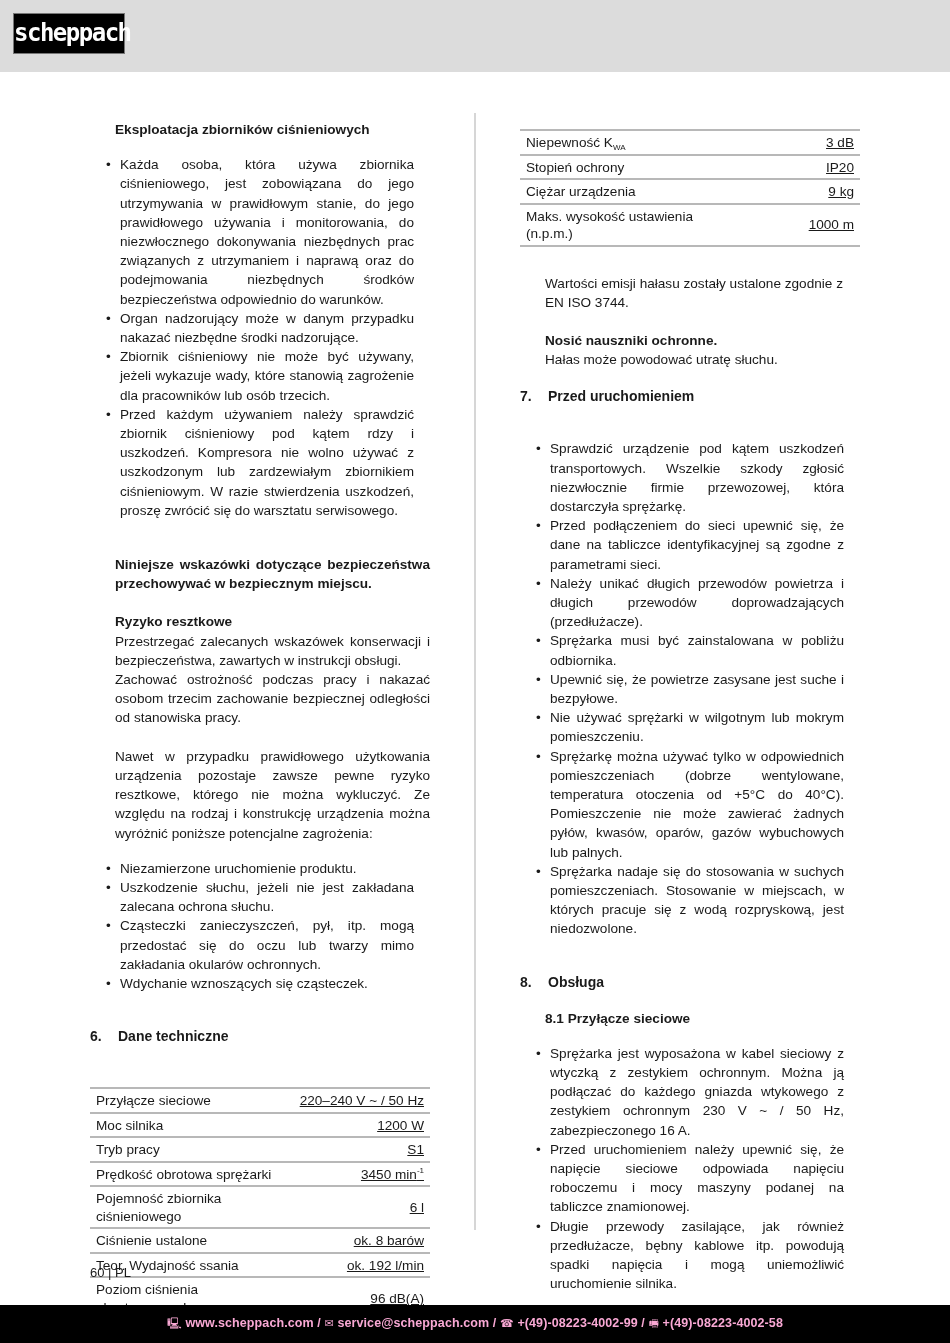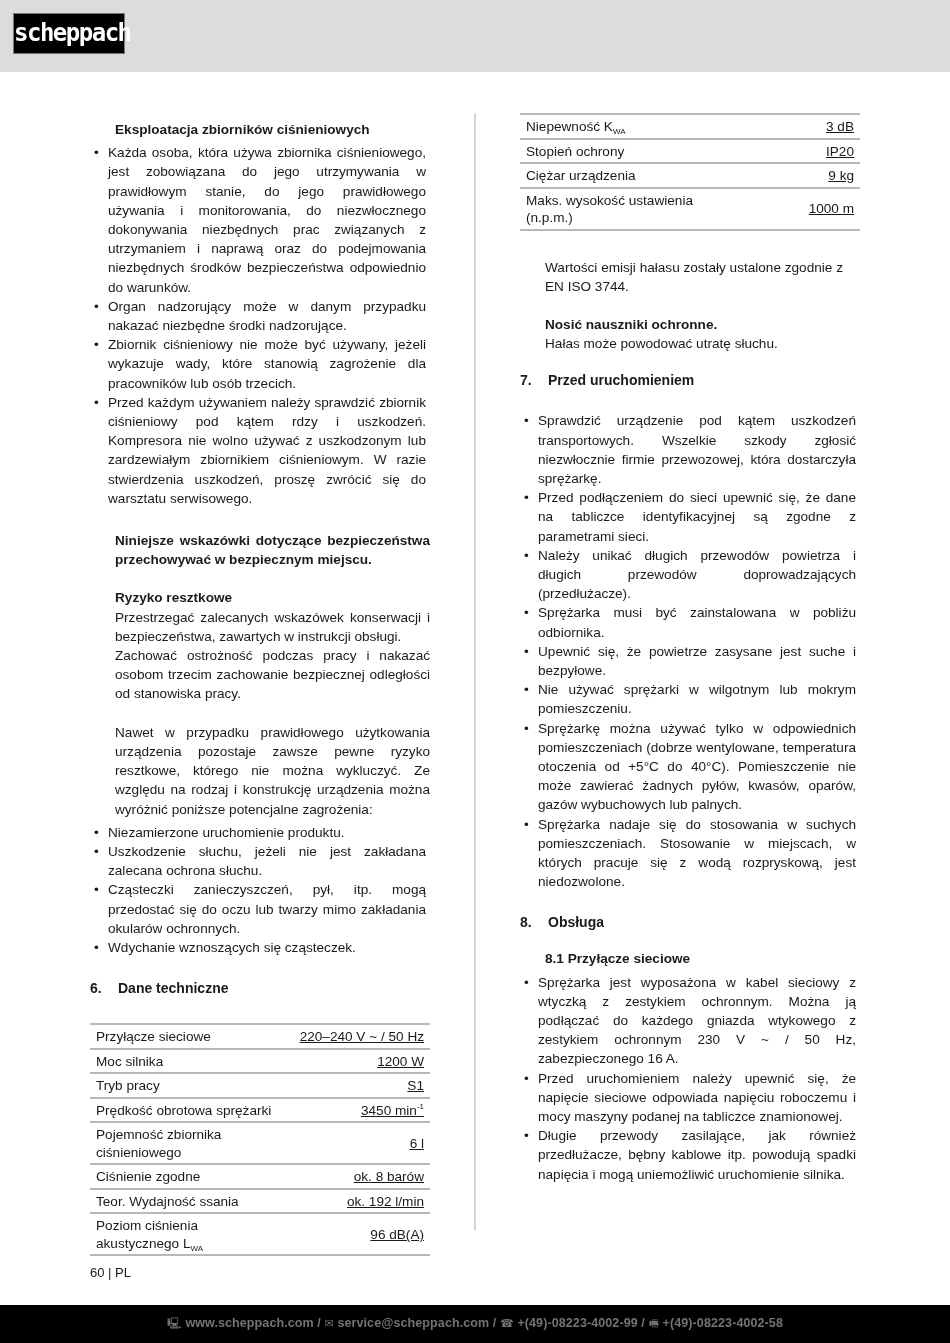--- a/index.html
+++ b/index.html
@@ -23,45 +23,45 @@
     position: absolute; top: 120px; font-size: 13.6px; line-height: 19.2px;
   }
   .col-left { left: 90px; width: 340px; }
   .col-right { left: 520px; width: 340px; top: 113px; }
   .divider {
     position: absolute; left: 474px; top: 113px; width: 2px; height: 1117px;
     background: #d6d6d6;
   }
   p { margin: 0; text-align: justify; padding-left: 25px; }
   .bold { font-weight: bold; }
-  ul { list-style: none; margin: 4px; padding: 0; }
+  ul { list-style: none; margin: 16px; padding: 0; }
   ul li { position: relative; padding-left: 14px; text-align: justify; }
   ul li::before { content: "•"; position: absolute; left: 0; top: 0; }
   .gap { height: 19px; }
   h2 {
     margin: 0; font-size: 14px; font-weight: bold; line-height: 26px;
   }
   h2 .num { display: inline-block; width: 28px; }
   table.spec {
-    width: 100%; border-collapse: collapse; font-size: 13.6px; line-height: 17.5px;
+    width: 100%; border-collapse: collapse; font-size: 13.6px; line-height: 17.5px; margin-top: 16px;
   }
   table.spec td {
     border-bottom: 2px solid #b8b8b8; padding: 3px 6px 2px 6px; vertical-align: middle;
   }
   table.spec tr:first-child td { border-top: 2px solid #b8b8b8; }
   table.spec td.v { text-align: right; white-space: nowrap; text-decoration: underline; }
   table.spec td.k { width: 58%; }
   sub { font-size: 8px; vertical-align: -3px; line-height: 0; }
   sup { font-size: 8px; vertical-align: 6px; line-height: 0; }
   .pagenum {
     position: absolute; left: 90px; top: 1265px; font-size: 13px;
   }
   .footer {
     position: absolute; left: 0; top: 1305px; width: 950px; height: 38px;
-    background: #000; color: #737373; font-size: 12.5px; font-weight: bold;
+    background: #000; color: #f9a8d4; font-size: 12.5px; font-weight: bold;
     text-align: center; line-height: 36px; letter-spacing: 0.1px;
   }
   .footer .ico { font-weight: normal; font-size: 11px; }
 </style>
 </head>
 <body>
 
 <div class="header-band">
   <div class="logo">scheppach</div>
 </div>
@@ -109,21 +109,21 @@
         </tr>
     <tr>
           <td class="k">Prędkość obrotowa sprężarki</td>
           <td class="v"><span>3450 min</span><sup>-1</sup></td>
         </tr>
     <tr>
           <td class="k">Pojemność zbiornika ciśnieniowego</td>
           <td class="v">6 l</td>
         </tr>
     <tr>
-          <td class="k">Ciśnienie zgodne</td>
+          <td class="k">Ciśnienie ustalone</td>
           <td class="v">ok. 8 barów</td>
         </tr>
     <tr>
           <td class="k">Teor. Wydajność ssania</td>
           <td class="v">ok. 192 l/min</td>
         </tr>
     <tr>
           <td class="k"><span>Poziom ciśnienia akustycznego L</span><sub>WA</sub></td>
           <td class="v">96 dB(A)</td>
         </tr>

